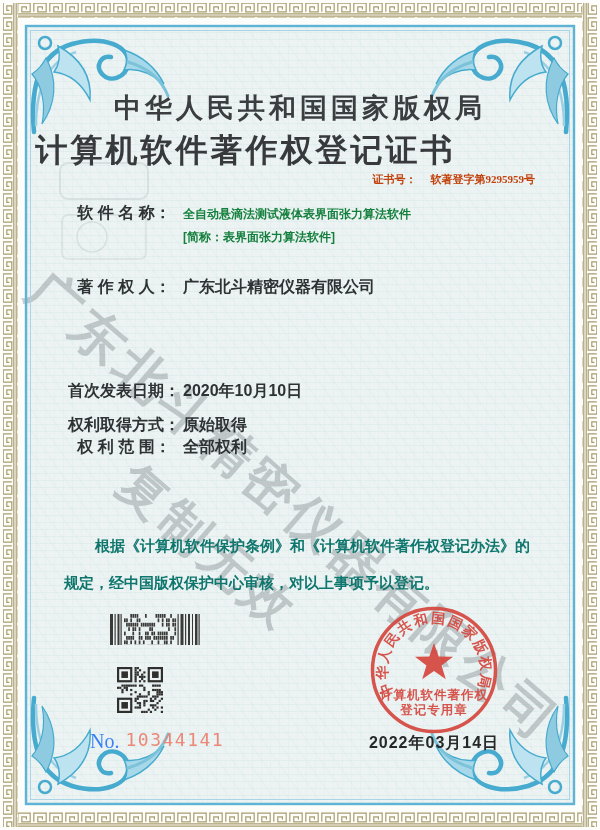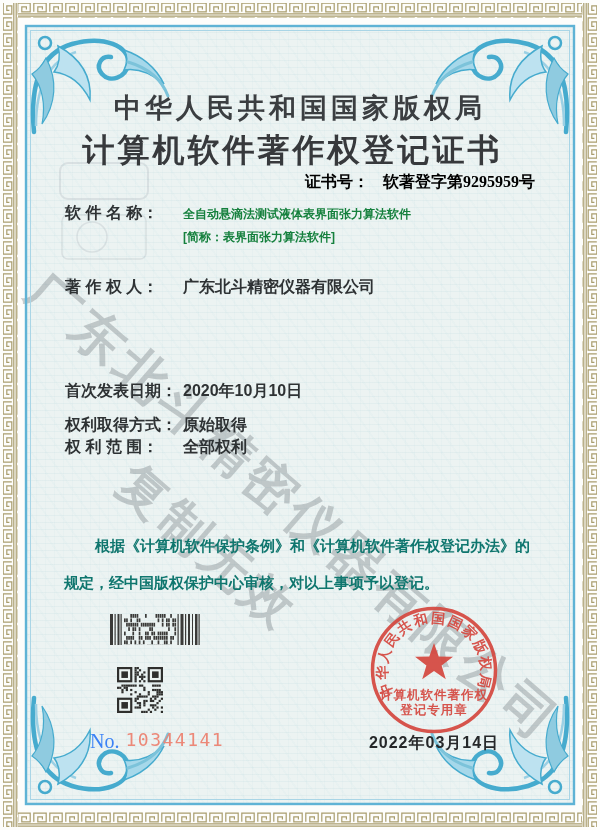--- a/index.html
+++ b/index.html
@@ -17,26 +17,26 @@
     color:rgba(125,132,138,0.40);transform-origin:0 0;pointer-events:none;}
   .wm1{left:58px;top:256px;font-size:52px;letter-spacing:5px;transform:rotate(41deg);}
   .wm2{left:146px;top:450px;font-size:50px;letter-spacing:5px;transform:rotate(41deg);}
   svg.decor{position:absolute;left:0;top:0;z-index:2;pointer-events:none;}
   .content{position:absolute;left:0;top:0;width:600px;height:830px;z-index:3;}
   .authority{position:absolute;left:0;top:90px;width:600px;text-align:center;
     font-family:"Liberation Serif",serif;font-weight:bold;font-size:27px;
     letter-spacing:4px;color:#3b3e41;}
   .cert-title{position:absolute;left:0;top:129px;width:491px;text-align:center;
     font-family:"Liberation Serif",serif;font-weight:bold;font-size:32px;
-    letter-spacing:3px;color:#37393c;padding-left:47px;}
+    letter-spacing:3px;color:#37393c;}
   .certno{position:absolute;right:65px;top:172px;
-    font-family:"Liberation Serif",serif;font-weight:bold;font-size:16px;color:#000000;}
+    font-family:"Liberation Serif",serif;font-weight:bold;font-size:11px;color:#c2410c;}
   .certno .gap{display:inline-block;width:14px;}
   .row{position:absolute;left:65px;font-size:16px;font-weight:bold;color:#2e3234;}
-  .row .lbl{display:inline-block;width:118px;}
+  .row .lbl{display:inline-block;width:118px;text-align:center;}
   .val-block{position:absolute;left:183px;font-size:12px;font-weight:bold;
     color:#15803d;line-height:23px;}
   .paragraph{position:absolute;left:64px;top:527px;width:478px;
     font-size:15px;line-height:37px;font-weight:600;color:#0f766e;text-indent:31px;}
   .serial{position:absolute;left:90px;top:729px;}
   .serial .no{font-family:"Liberation Serif",serif;font-size:20px;color:#3b82f6;}
   .serial .num{font-family:"DejaVu Sans Mono",monospace;font-size:18px;
     letter-spacing:1.5px;color:#ec8878;vertical-align:2px;margin-left:6px;}
   .issue-date{position:absolute;left:350px;top:733px;width:168px;text-align:center;
     font-size:16px;font-weight:bold;letter-spacing:1px;color:#26282a;}

